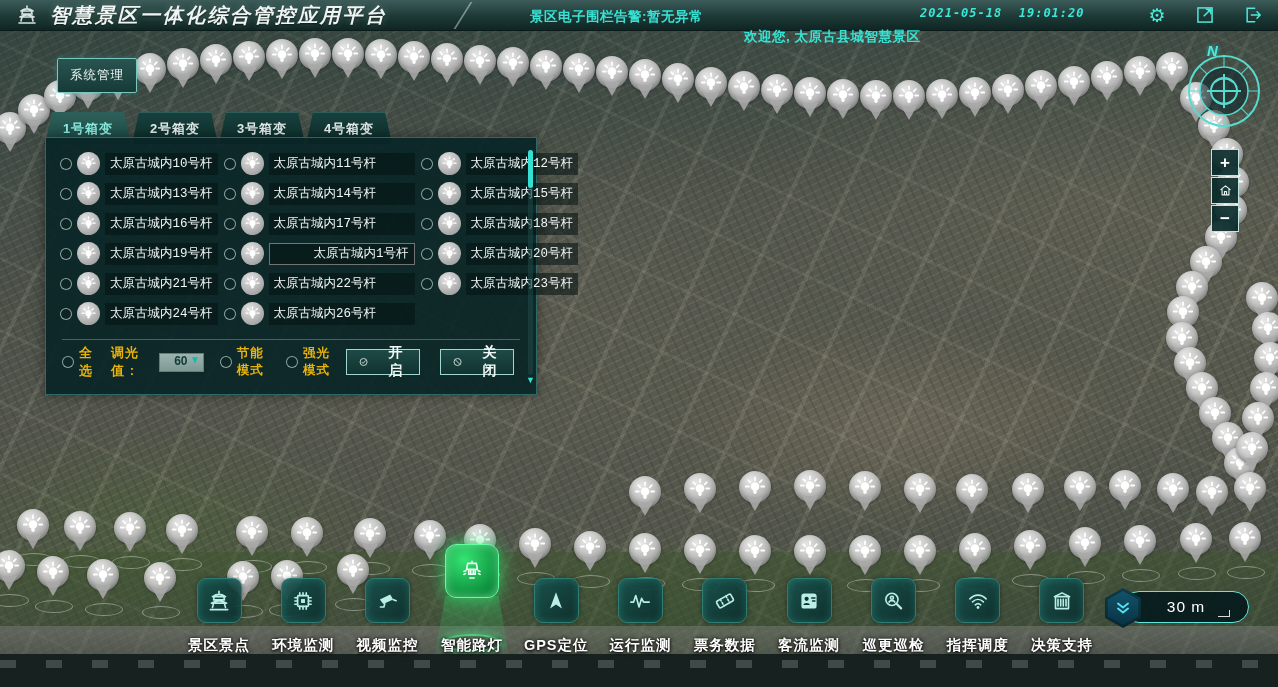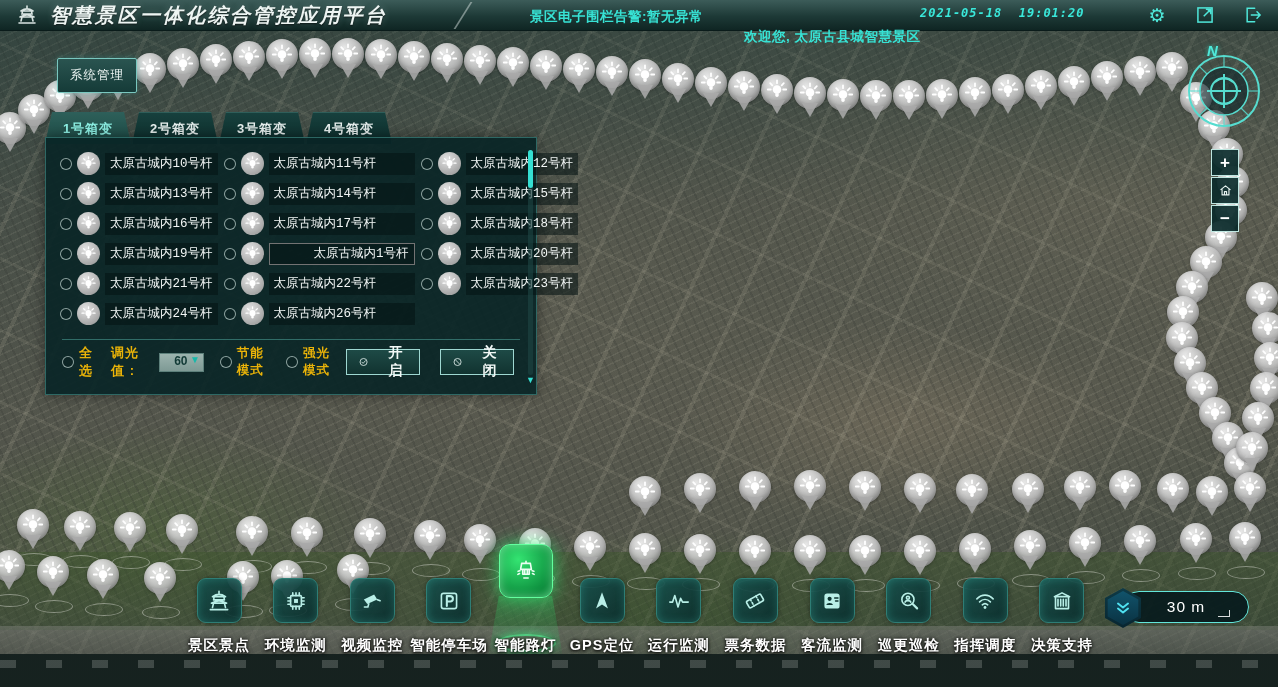--- a/index.html
+++ b/index.html
@@ -1072,29 +1072,20 @@
       </div>
       <div class="tb-item">
         <div class="tb-tile">
           <svg viewBox="0 0 24 24" fill="none" stroke="currentColor" stroke-width="1.5" stroke-linecap="round" stroke-linejoin="round">
             <path d="M4.5 10.5 L14 6 L16.8 10.6 L7.6 14.8 Z" fill="currentColor" stroke="none"></path>
             <path d="M9 14.5 L8.2 17.5 H5 M17 10.8 L19.5 11.8"></path>
           </svg>
         </div>
         <div class="tb-label">视频监控</div>
       </div>
-      <div class="tb-item">
-        <div class="tb-tile">
-          <svg viewBox="0 0 24 24" fill="none" stroke="currentColor" stroke-width="1.5" stroke-linecap="round" stroke-linejoin="round">
-            <rect x="5" y="5" width="14" height="14" rx="2"></rect>
-            <path d="M10 16.5 V7.5 h3.1 a2.5 2.5 0 0 1 0 5 H10" stroke-width="1.9"></path>
-          </svg>
-        </div>
-        <div class="tb-label">智能停车场</div>
-      </div>
       <div class="tb-item active">
         <div class="pedestal"></div>
         <div class="tb-tile">
           <svg viewBox="0 0 24 24" fill="none" stroke="currentColor" stroke-width="1.5" stroke-linecap="round" stroke-linejoin="round">
             <path d="M12 3 v2 M8.5 5 h7 M8 5 L7 10.5 H17 L16 5 M9 10.5 V15 M15 10.5 V15 M9 15 h6 M10.8 10.5 V15 M13.2 10.5 V15 M6.3 11.8 l-1.6.5 M17.7 11.8 l1.6.5 M6 14.3 l-1.5.8 M18 14.3 l1.5.8 M10 18.5 h4"></path>
           </svg>
         </div>
         <div class="tb-label">智能路灯</div>
       </div>
       <div class="tb-item">

